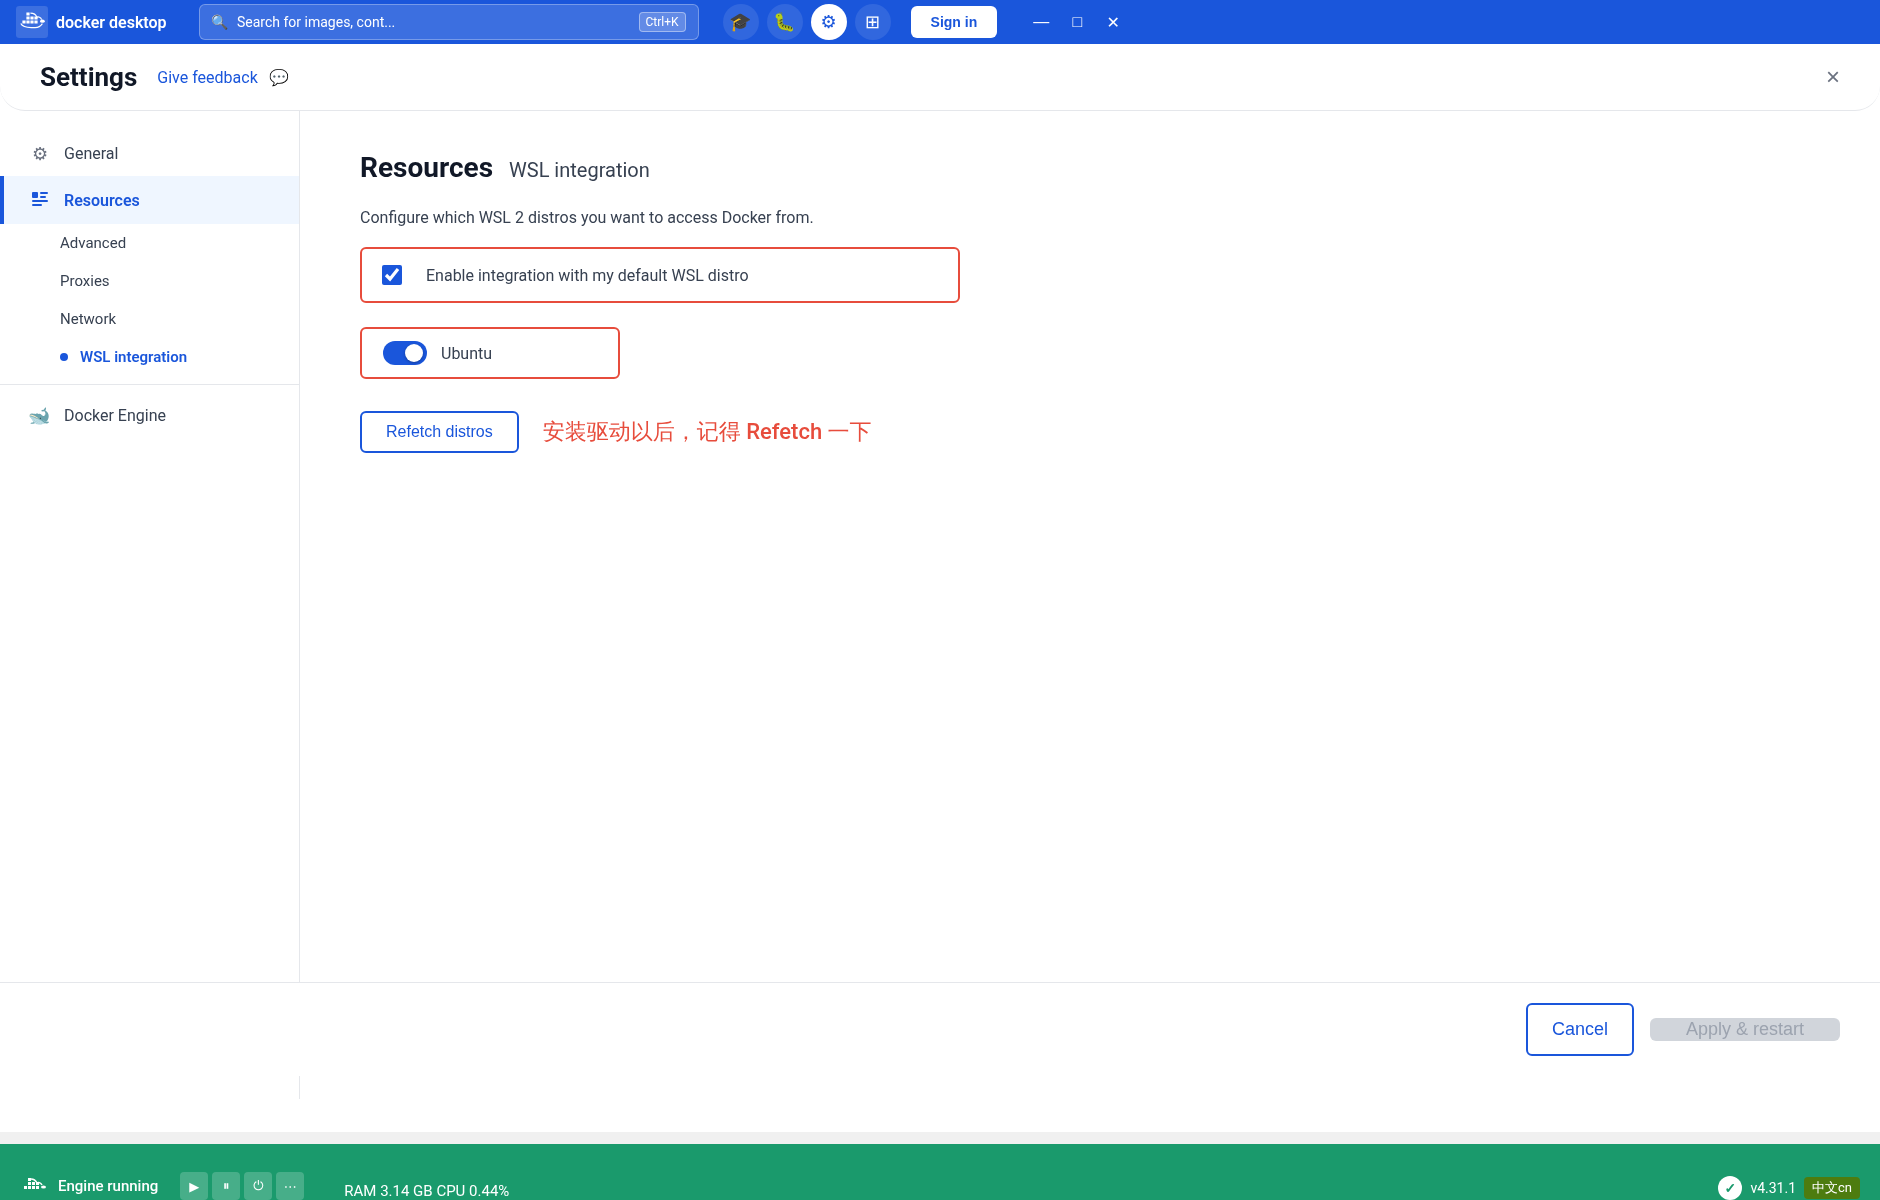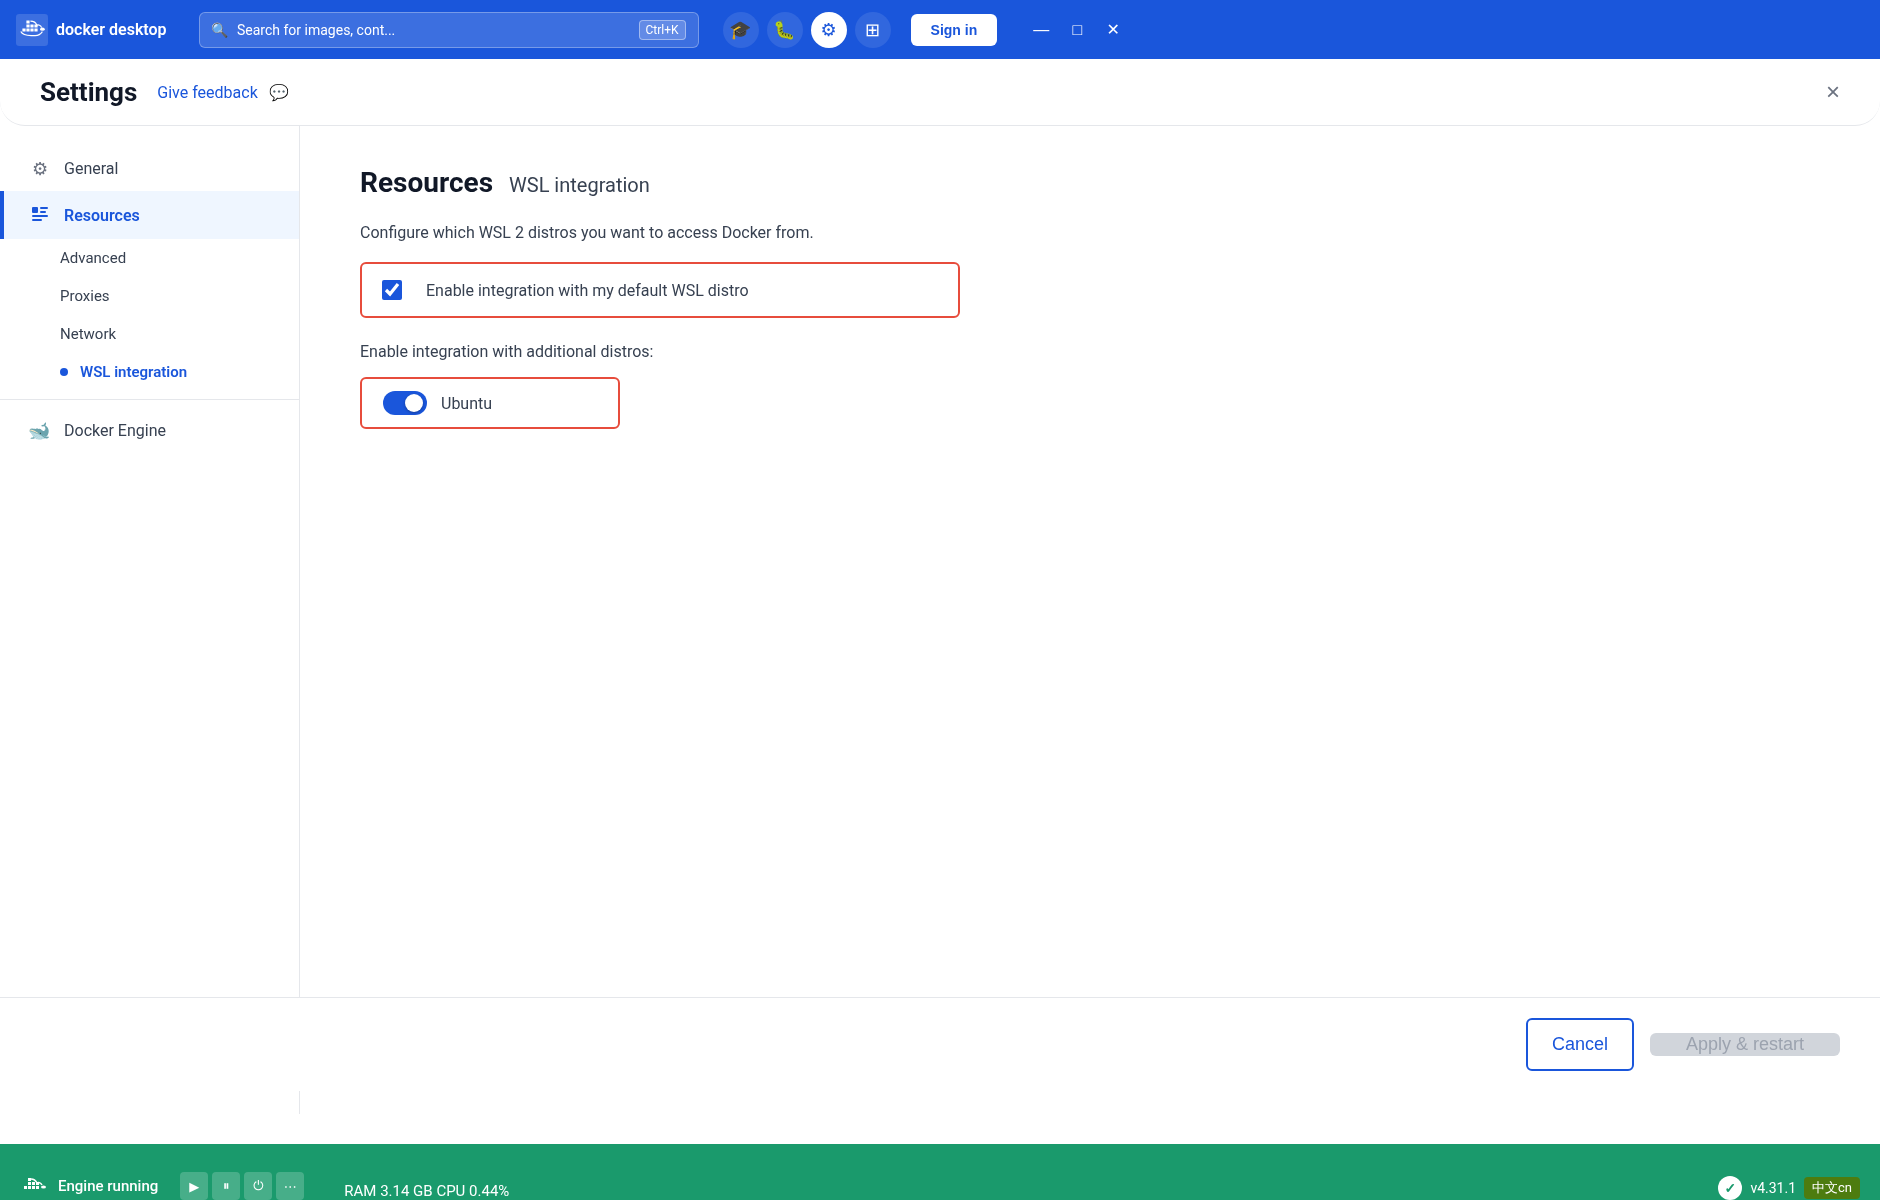--- a/index.html
+++ b/index.html
@@ -7,21 +7,21 @@
       font-family: -apple-system, BlinkMacSystemFont, 'Segoe UI', Roboto, sans-serif;
       width: 1880px;
       height: 1200px;
       background: #f0f0f0;
       overflow: hidden;
     }
 
     
     .titlebar {
       background: #1a56db;
-      height: 59px;
+      height: 44px;
       display: flex;
       align-items: center;
       padding: 0 16px;
       gap: 12px;
     }
     .titlebar-logo {
       display: flex;
       align-items: center;
       gap: 8px;
       color: white;
@@ -547,29 +547,32 @@
 
       
       <div class="checkbox-container">
         <input type="checkbox" class="checkbox-input" checked="" style="">
         <label class="checkbox-label">Enable integration with my default WSL distro</label>
       </div>
 
       <br>
 
       
-      <p class="additional-distros-label">Enable integration with additional distros:</p>
 
       
       <div class="toggle-container">
         <div class="toggle-switch"></div>
         <span class="toggle-label">Ubuntu</span>
       </div>
 
       
+      <div class="refetch-row">
+        <button class="refetch-btn">Refetch distros</button>
+        <span class="annotation-text">安装驱动以后，记得 Refetch 一下</span>
+      </div>
 
     </div>
   </div>
 
   <div class="action-bar">
     <button class="cancel-btn">Cancel</button>
     <button class="apply-btn">Apply &amp; restart</button>
   </div>
 
 </div>

